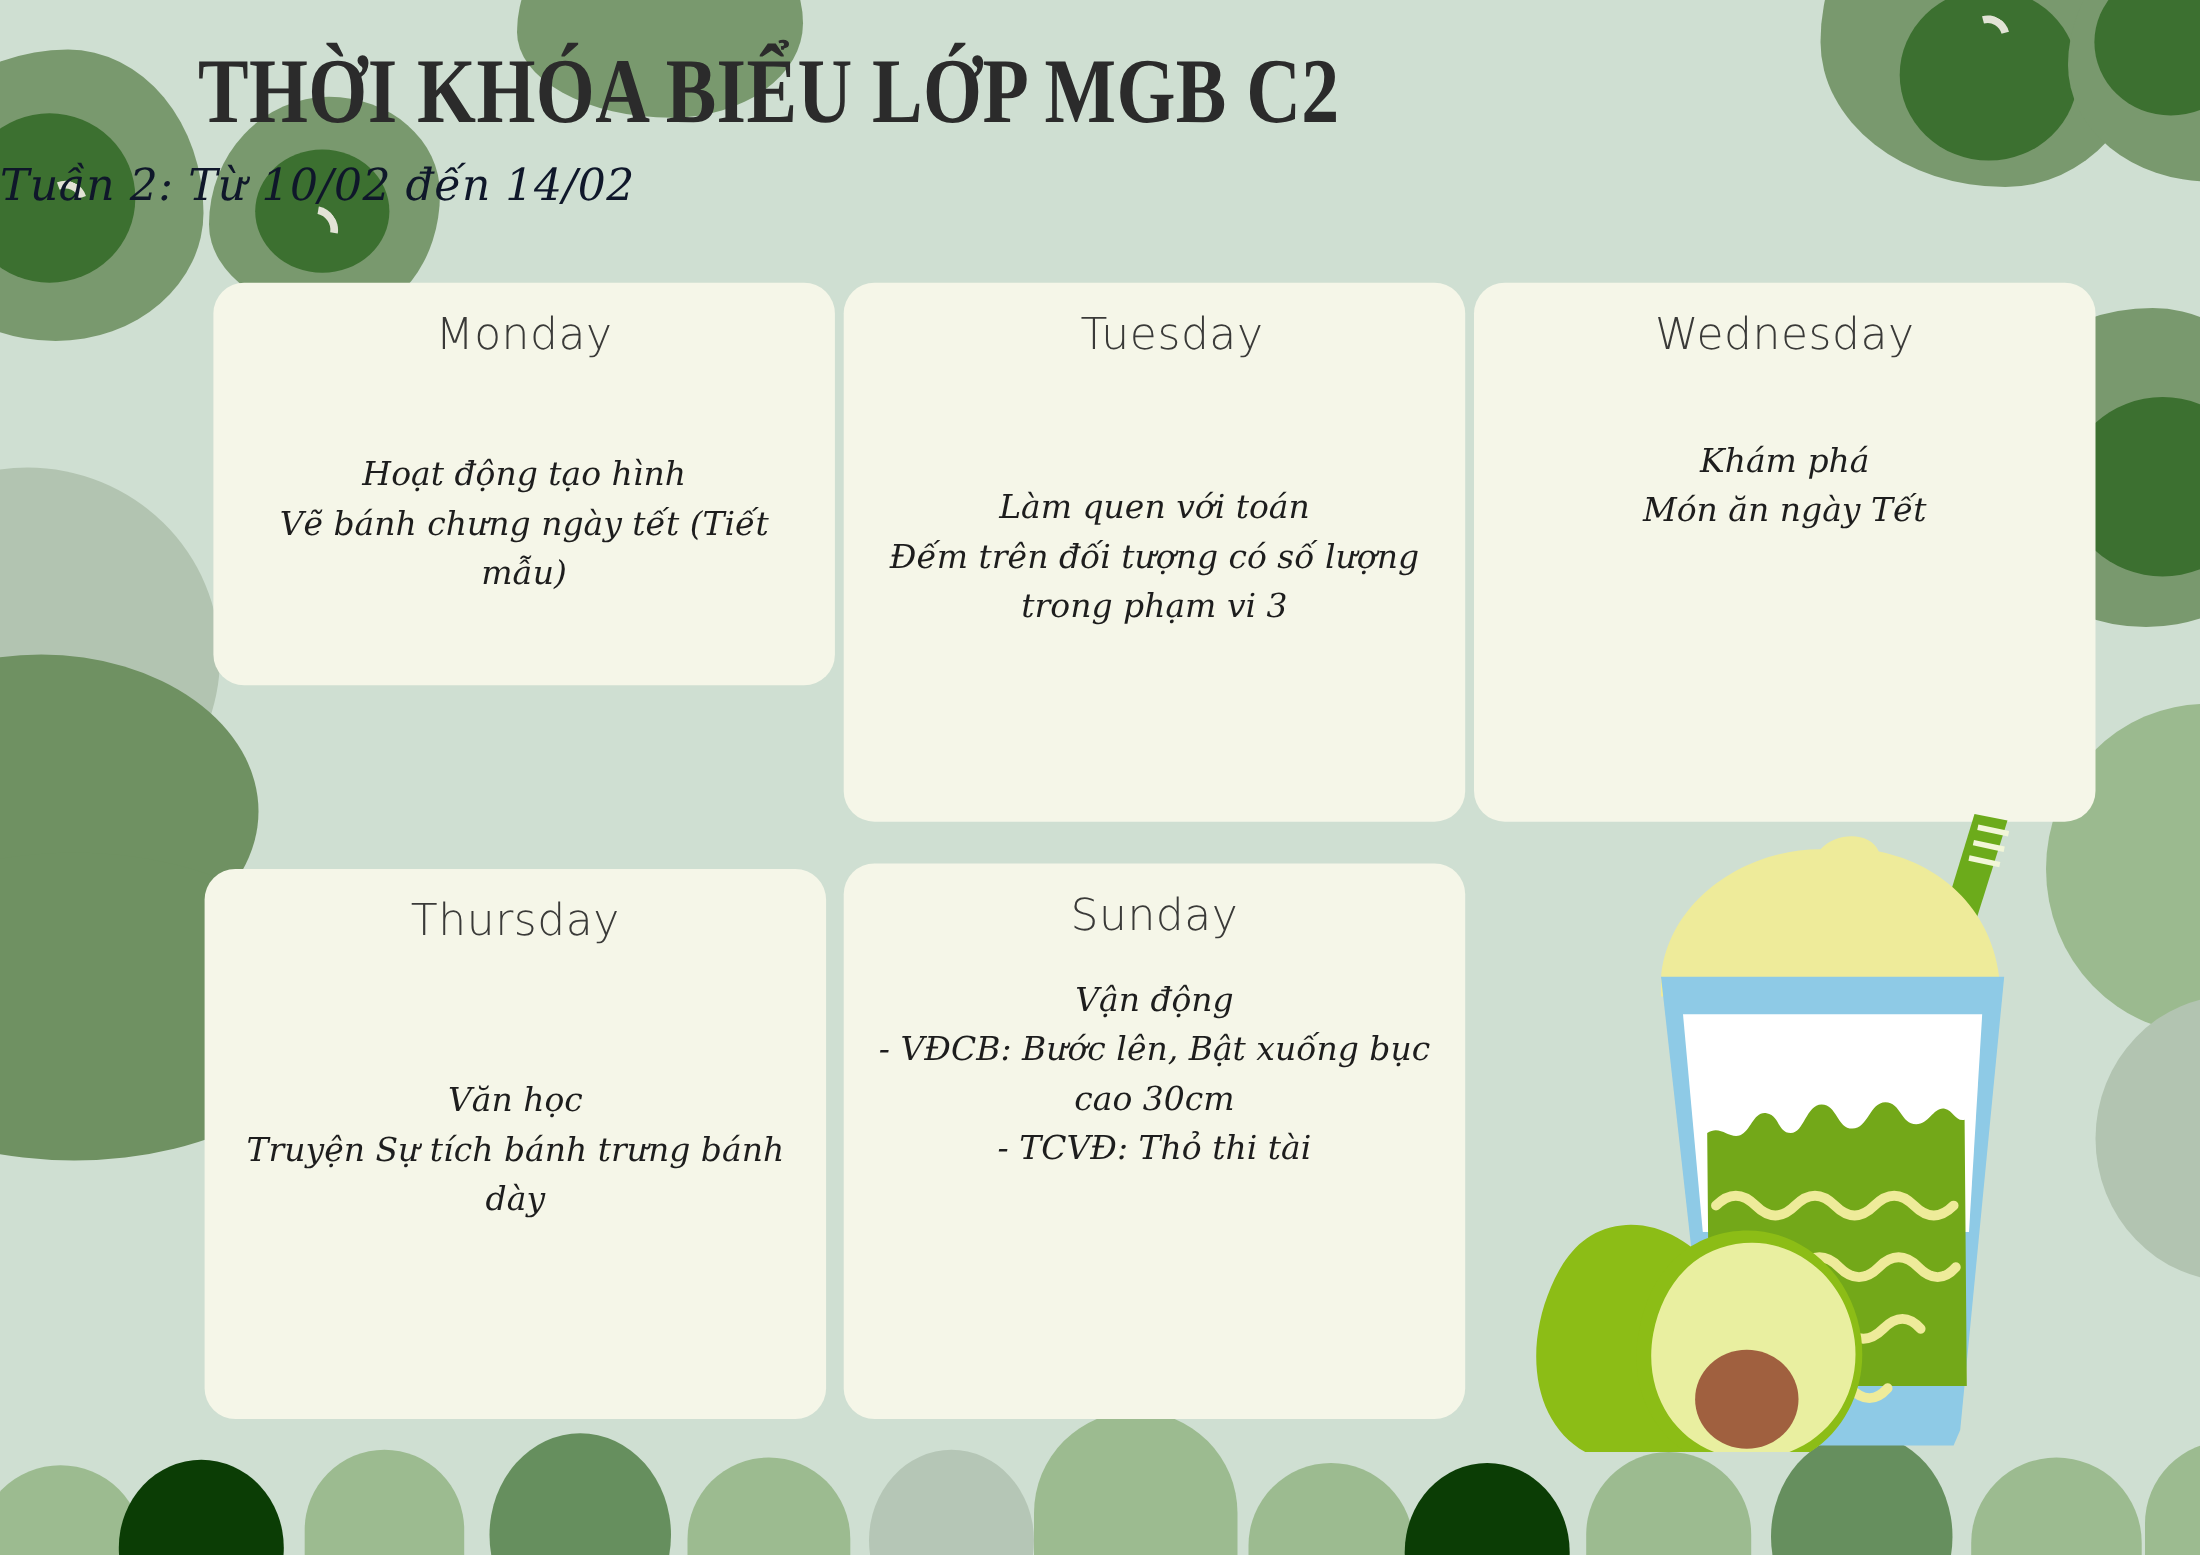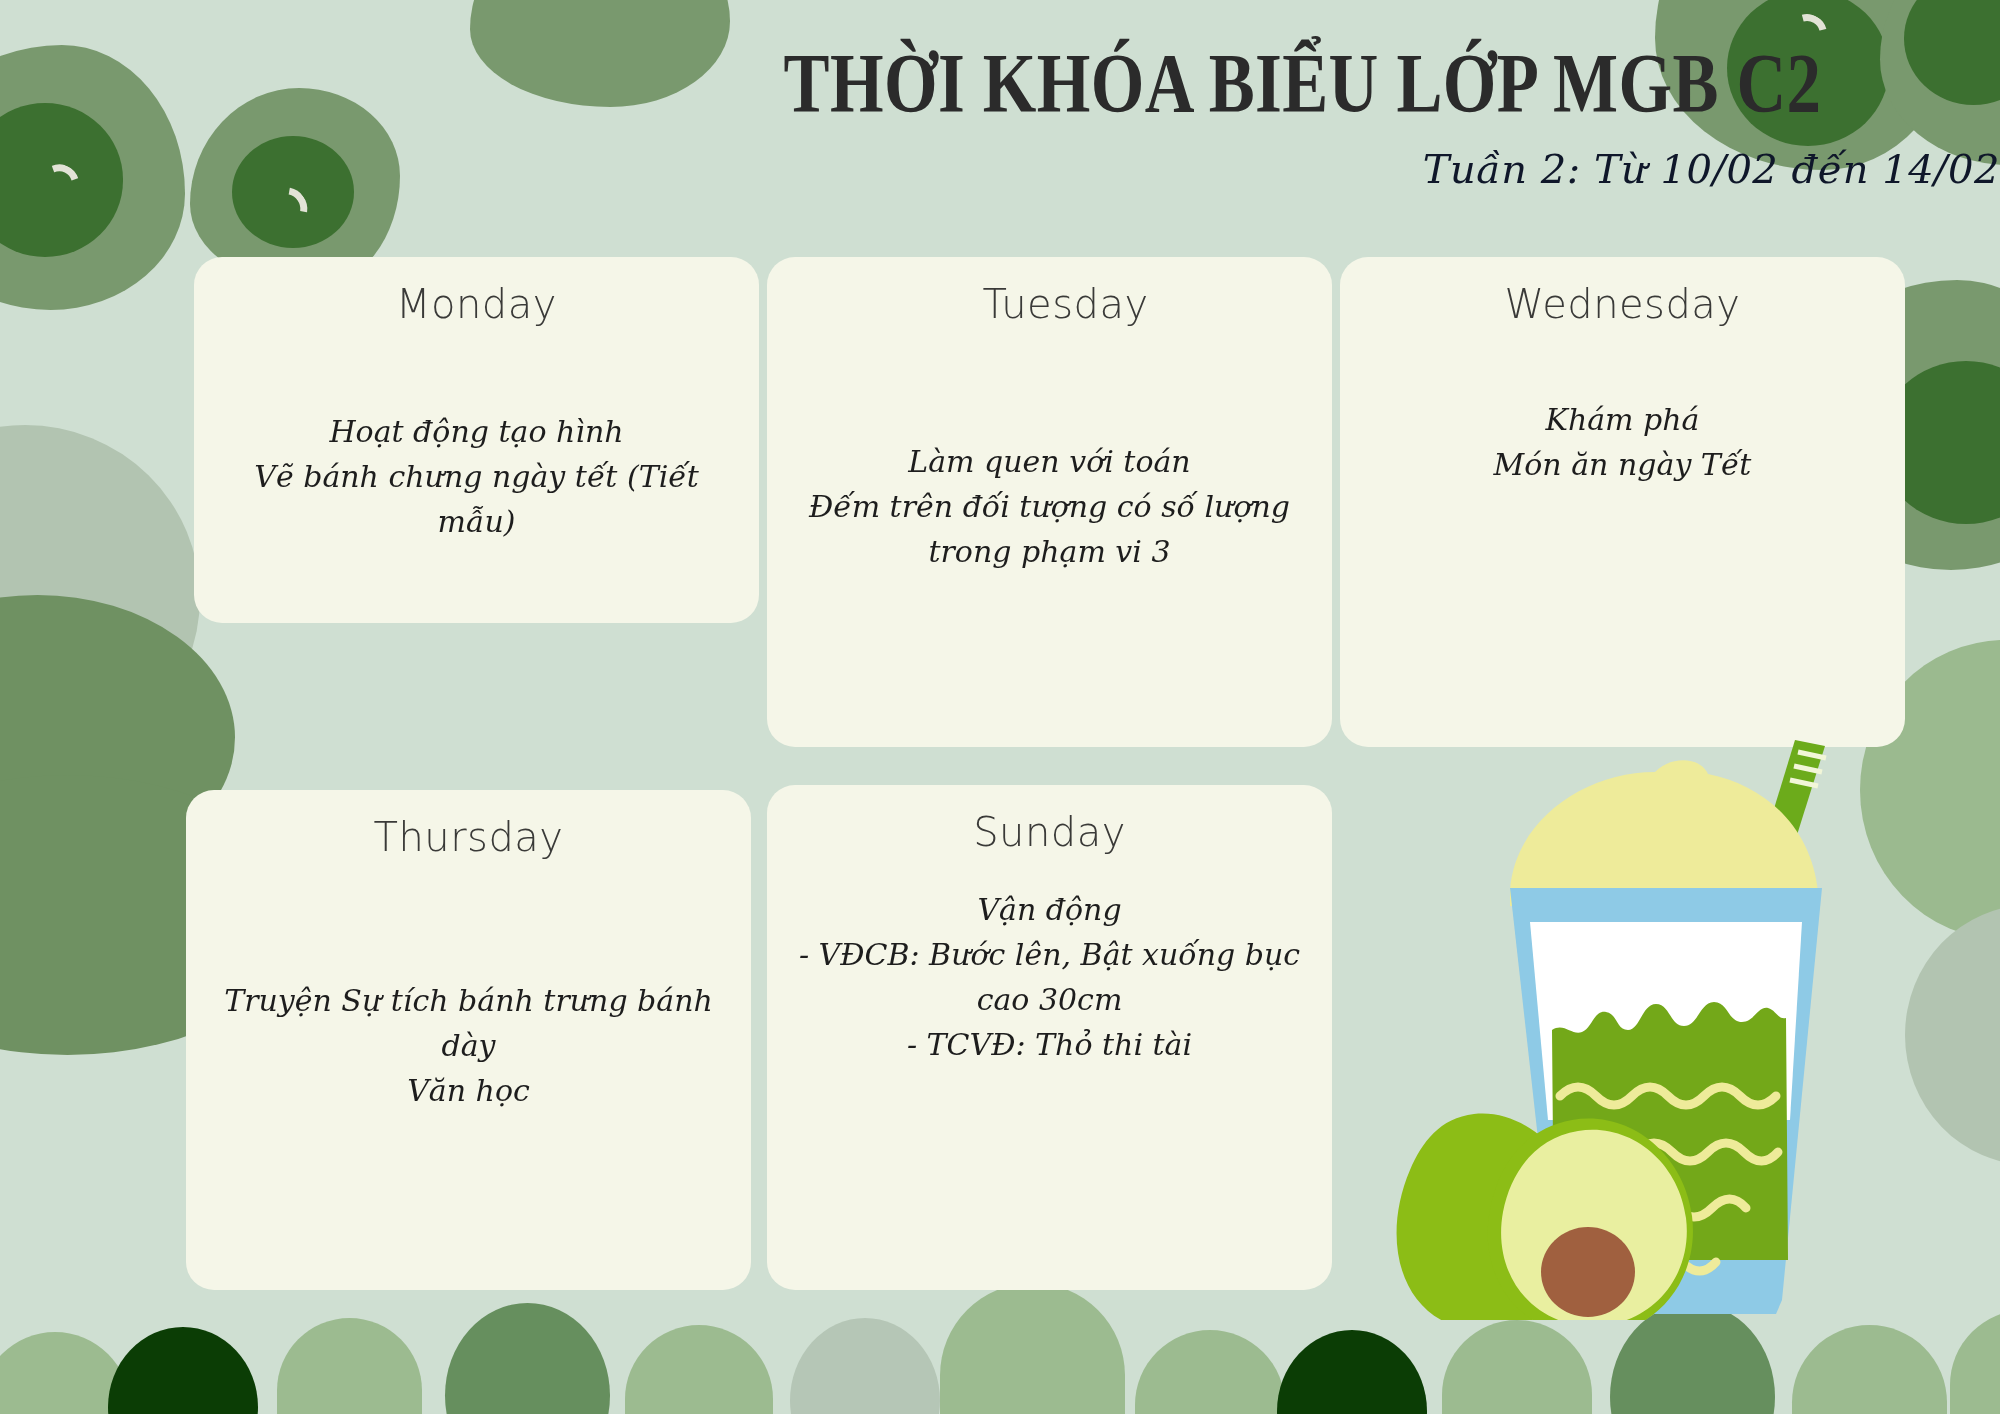--- a/index.html
+++ b/index.html
@@ -30,21 +30,21 @@
   .blob .glint {
     position:absolute;
     border:7px solid #e2e3d6;
     border-color:#e2e3d6 transparent transparent transparent;
     border-radius:50%;
   }
 
   .pill { position:absolute; }
 
   
-  #header { position:absolute; left:0; right:0; top:42px; text-align:right;margin-left:16px; }
+  #header { position:absolute; left:0; right:0; top:42px; text-align:left; }
   #title {
     font-family:"Liberation Serif", serif;
     font-weight:bold;
     font-size:84px;
     letter-spacing:0.5px;
     color:#2b2b2b;
     line-height:1.0;
     transform:scaleX(0.82);
     transform-origin:center;
     white-space:nowrap;
@@ -192,22 +192,22 @@
     <div class="card-day" style="top:24px;">Wednesday</div>
     <div class="card-body" style="top:140px;">
       <div>Khám phá</div>
       <div>Món ăn ngày Tết</div>
     </div>
   </div>
 
   <div class="card" style="left:186px; top:790px; width:565px; height:500px;">
     <div class="card-day" style="top:24px;">Thursday</div>
     <div class="card-body" style="top:188px;">
+      <div>Văn học</div>
       <div>Truyện Sự tích bánh trưng bánh dày</div>
-      <div>Văn học</div>
     </div>
   </div>
 
   <div class="card" style="left:767px; top:785px; width:565px; height:505px;">
     <div class="card-day" style="top:24px;">Sunday</div>
     <div class="card-body" style="top:102px;">
       <div>Vận động</div>
       <div>- VĐCB: Bước lên, Bật xuống bục cao 30cm</div>
       <div>- TCVĐ: Thỏ thi tài</div>
     </div>

